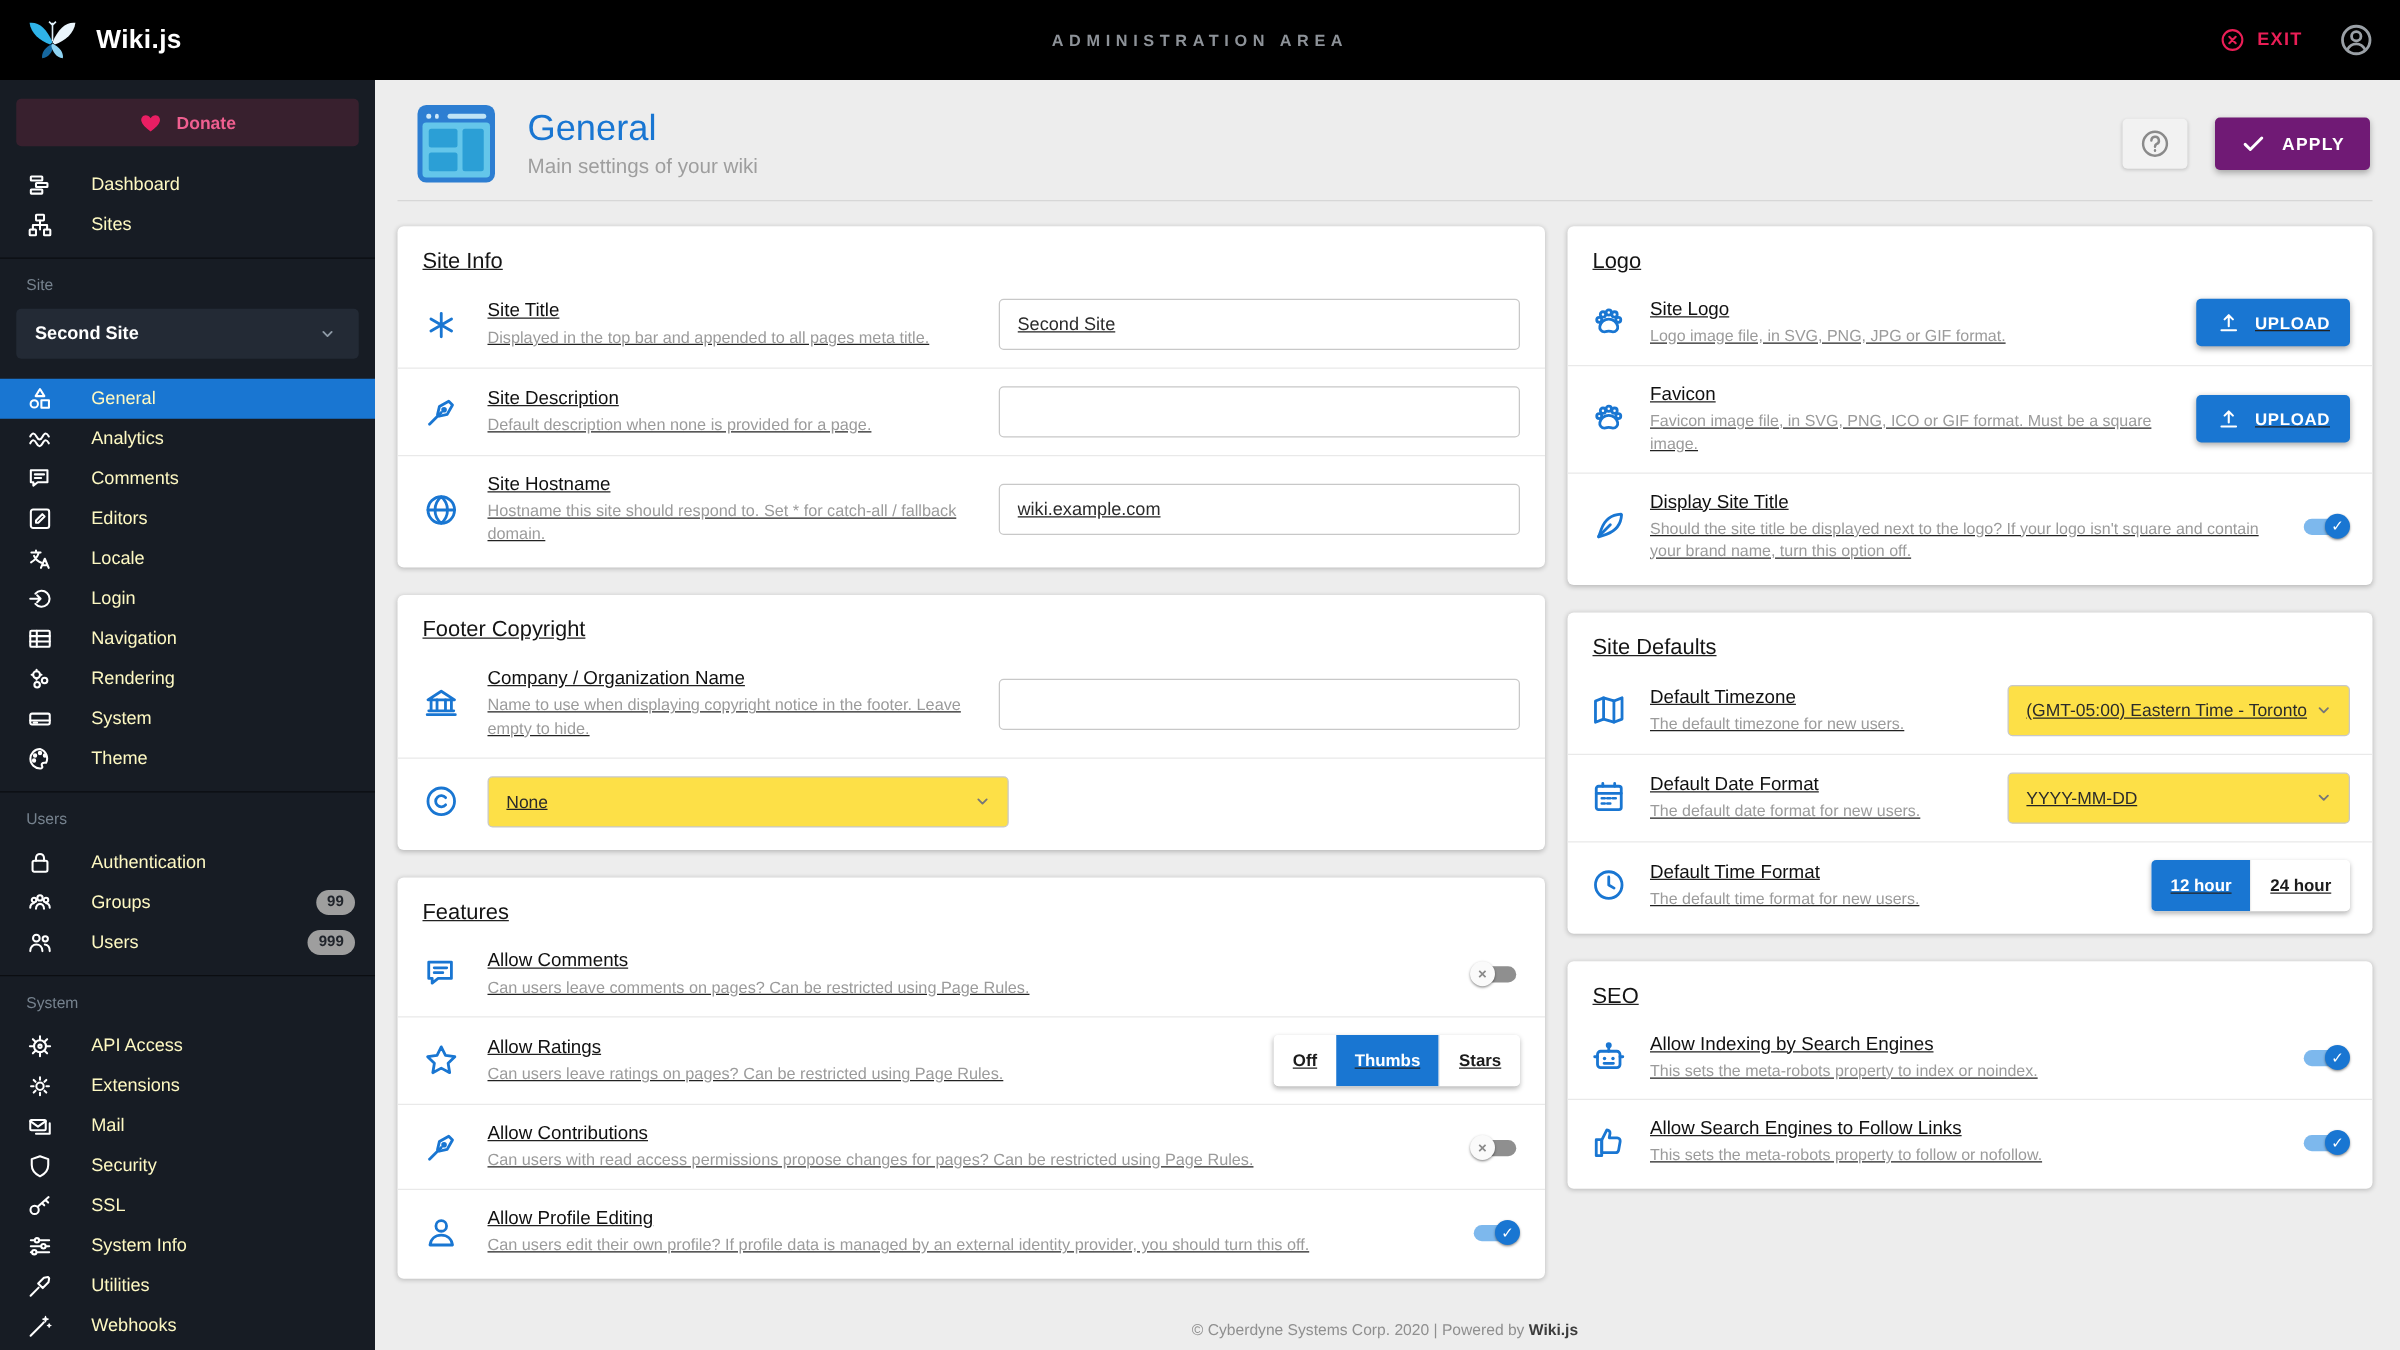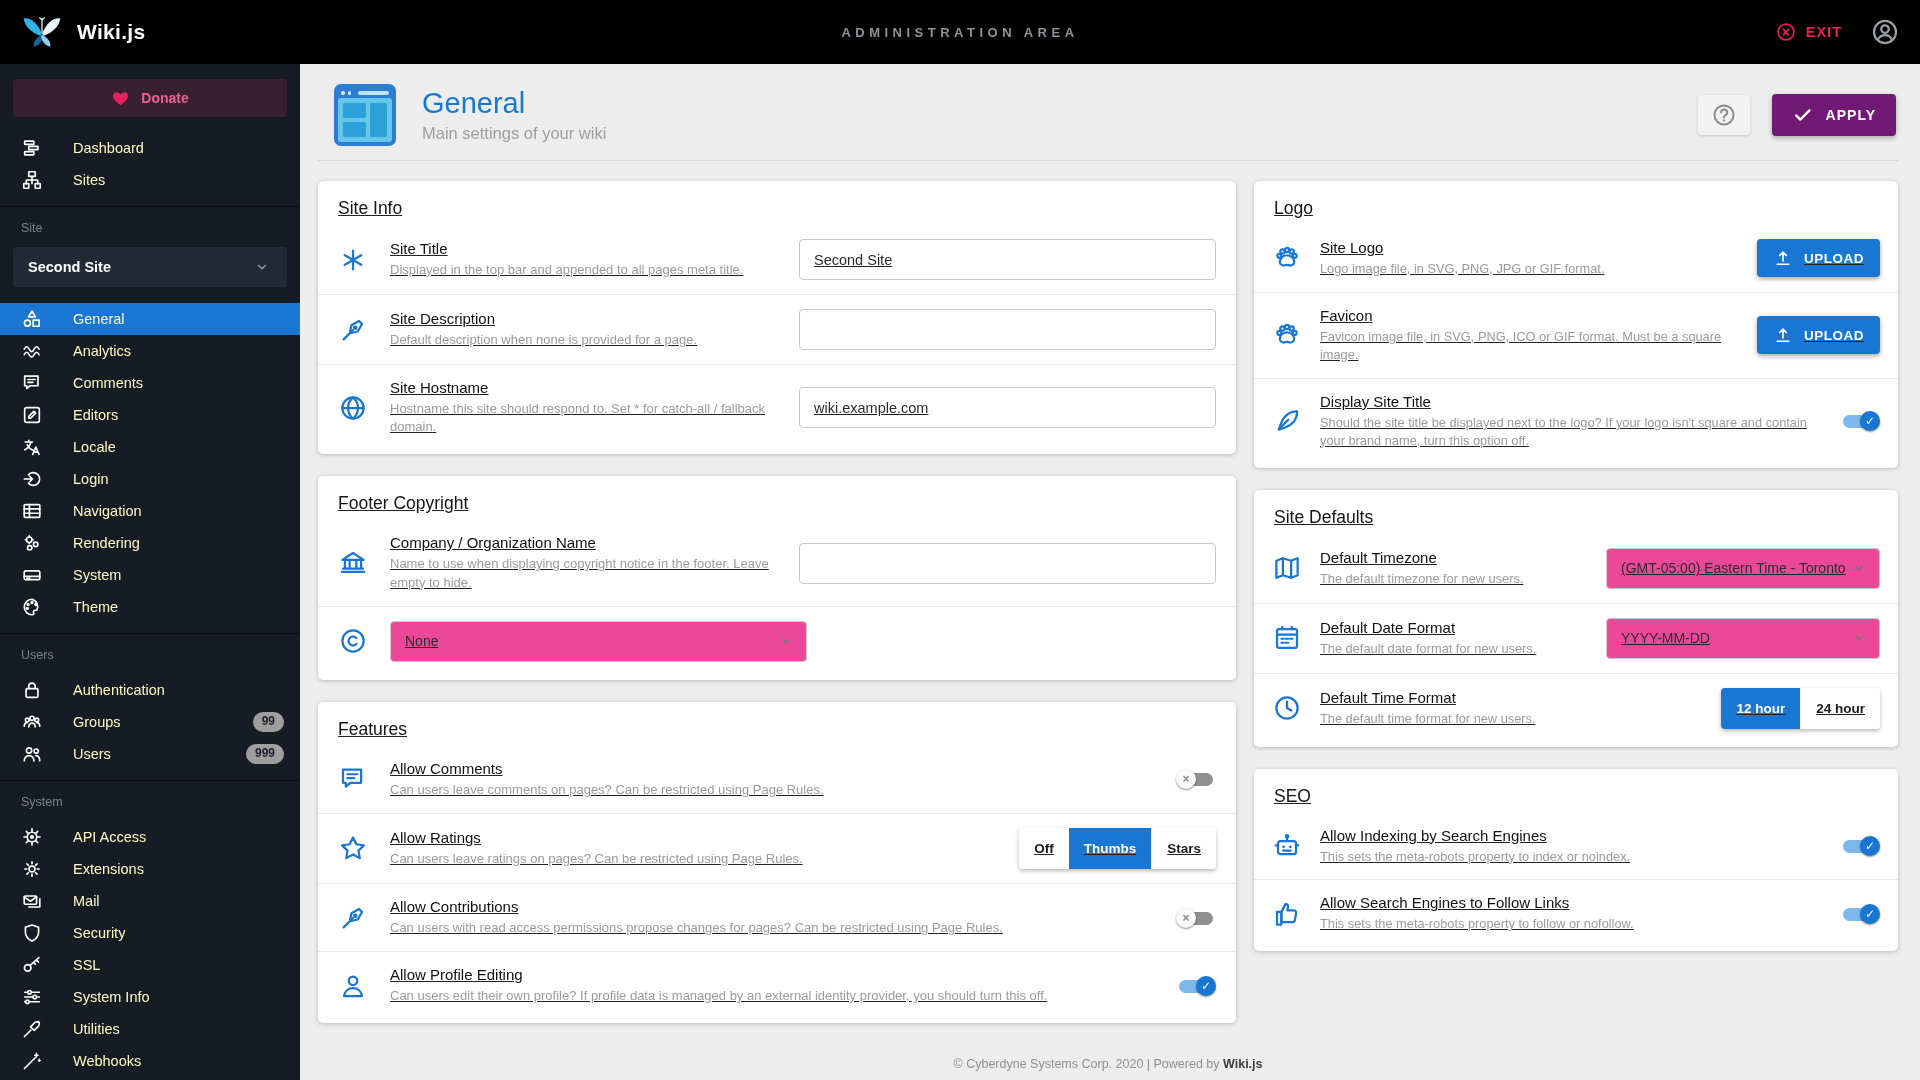--- a/index.html
+++ b/index.html
@@ -70,21 +70,21 @@
   .rows { padding-bottom:4px; }
   .row-icon { width:30px; height:30px; color:#1976d2; flex:none; margin-right:22px; }
   .row-text { flex:1; min-width:0; padding-right:18px; }
   .row-label { font-size:15px; color:#101010; margin-bottom:4px; }
   .row-desc { font-size:13px; color:#9b9b9b; line-height:1.4; }
   .col-right .row { padding:14px 18px; }
   .col-right .row-icon { margin-right:18px; }
   .col-right .row-desc { font-size:12.8px; }
 
   .text-input { width:417px; height:41px; flex:none; border:1px solid #c8c8c8; border-radius:4px; padding:0 14px; font-size:14.5px; color:#2b2b2b; font-family:inherit; background:#fff; outline:none; }
-  .select { width:417px; height:41px; flex:none; border:1px solid #c8c8c8; border-radius:4px; padding:0 10px 0 14px; display:flex; align-items:center; cursor:pointer; background:#ec4899; }
+  .select { width:417px; height:41px; flex:none; border:1px solid #c8c8c8; border-radius:4px; padding:0 10px 0 14px; display:flex; align-items:center; cursor:pointer; background:#fde047; }
   .select-value { font-size:14px; color:#2b2b2b; white-space:nowrap; overflow:hidden; }
   .select .chev { margin-left:auto; width:20px; height:20px; color:#777; flex:none; }
   .select.sm { width:274px; }
 
   .toggle { position:relative; width:40px; height:22px; flex:none; cursor:pointer; }
   .toggle .track { position:absolute; left:3px; top:5px; width:34px; height:13px; border-radius:7px; }
   .toggle .thumb { position:absolute; top:1px; width:20px; height:20px; border-radius:50%; display:flex; align-items:center; justify-content:center; font-size:12px; font-weight:bold; box-shadow:0 1px 2px rgba(0,0,0,.45); }
   .toggle.off .track { background:#8f8f8f; }
   .toggle.off .thumb { left:0; background:#fafafa; color:#8a8a8a; }
   .toggle.on .track { background:#7db8ed; }

